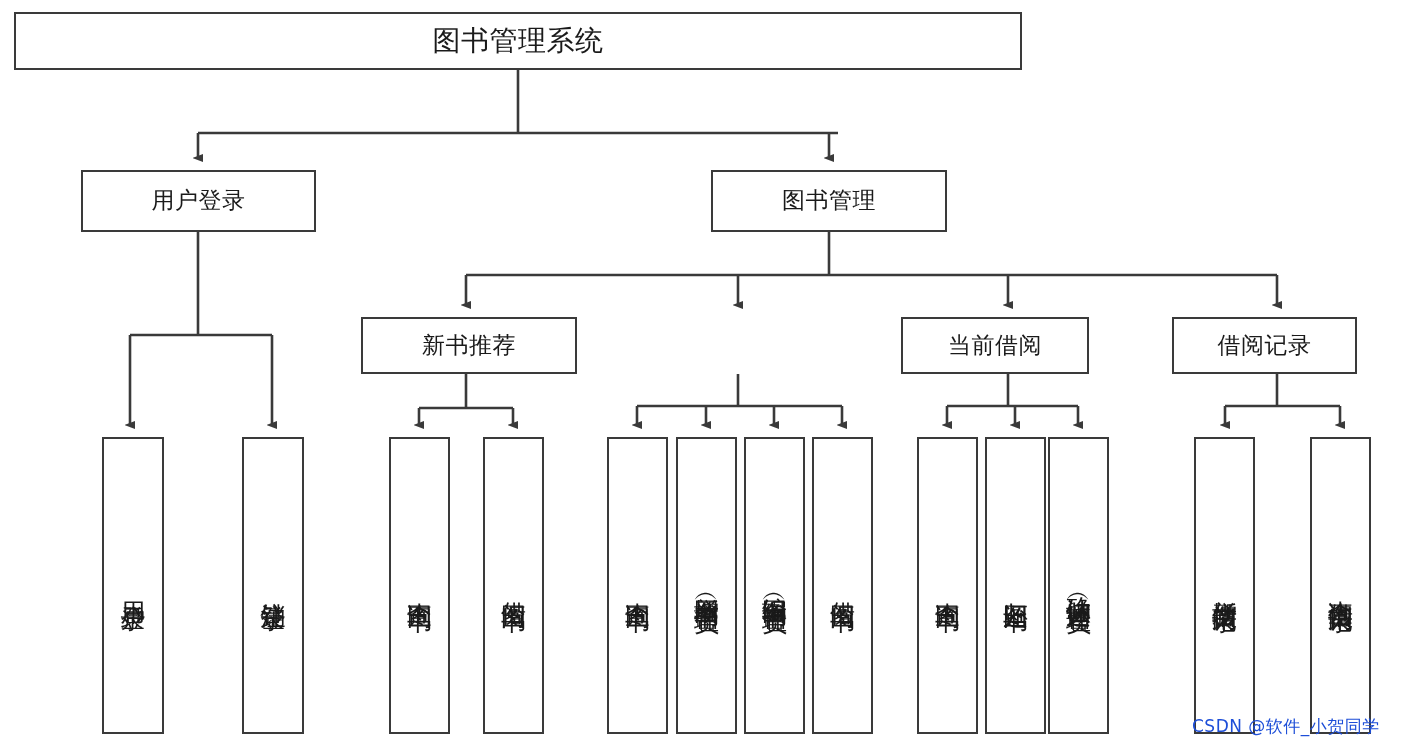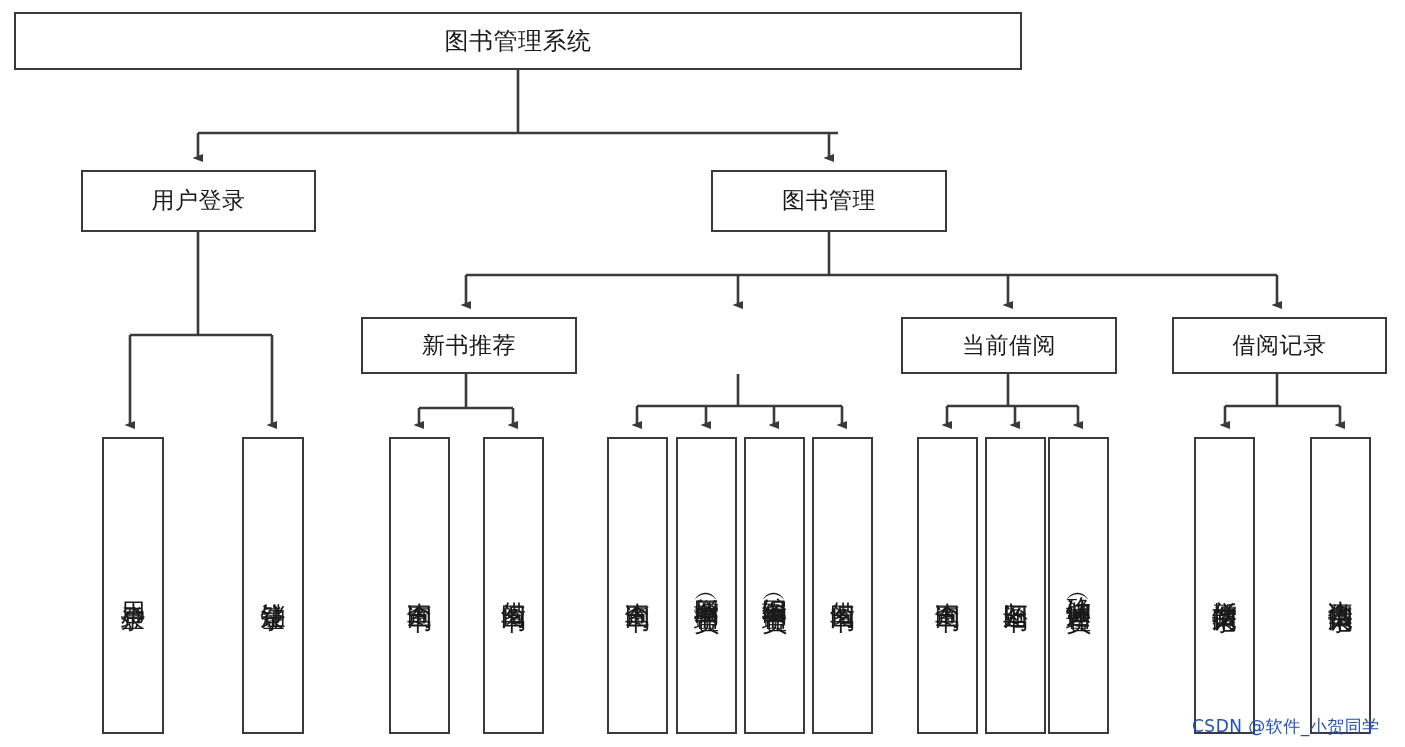--- a/index.html
+++ b/index.html
@@ -41,21 +41,21 @@
     text-align: center;
     line-height: 1.18;
     white-space: pre;
   }
   
   .node.h .label {
     font-size: 23px;
     letter-spacing: 0.5px;
   }
   .node.root .label {
-    font-size: 24px;
+    font-size: 28px;
   }
   
   .node.v {
     align-items: flex-start;
     justify-content: center;
     padding-top: 0;
   }
   .node.v .label {
     writing-mode: vertical-rl;
     text-orientation: upright;
@@ -136,24 +136,24 @@
   <div class="node h" style="left:81px; top:170px; width:235px; height:62px;">
     <span class="label">用户登录</span>
   </div>
   <div class="node h" style="left:361px; top:317px; width:216px; height:57px;">
     <span class="label">新书推荐</span>
   </div>
 
   <div class="node h" style="left:711px; top:170px; width:236px; height:62px;">
     <span class="label">图书管理</span>
   </div>
-  <div class="node h" style="left:901px; top:317px; width:216px; height:57px;">
+  <div class="node h" style="left:901px; top:317px; width:188px; height:57px;">
     <span class="label">当前借阅</span>
   </div>
-  <div class="node h" style="left:1172px; top:317px; width:215px; height:57px;">
+  <div class="node h" style="left:1172px; top:317px; width:185px; height:57px;">
     <span class="label">借阅记录</span>
   </div>
 
   <div class="node v" style="left:102px; top:437px; width:62px; height:297px;">
     <span class="label" style="margin-top: 142.5px;">用户登录</span>
   </div>
   <div class="node v" style="left:242px; top:437px; width:62px; height:297px;">
     <span class="label" style="margin-top: 142.5px;">注销登录</span>
   </div>
 

